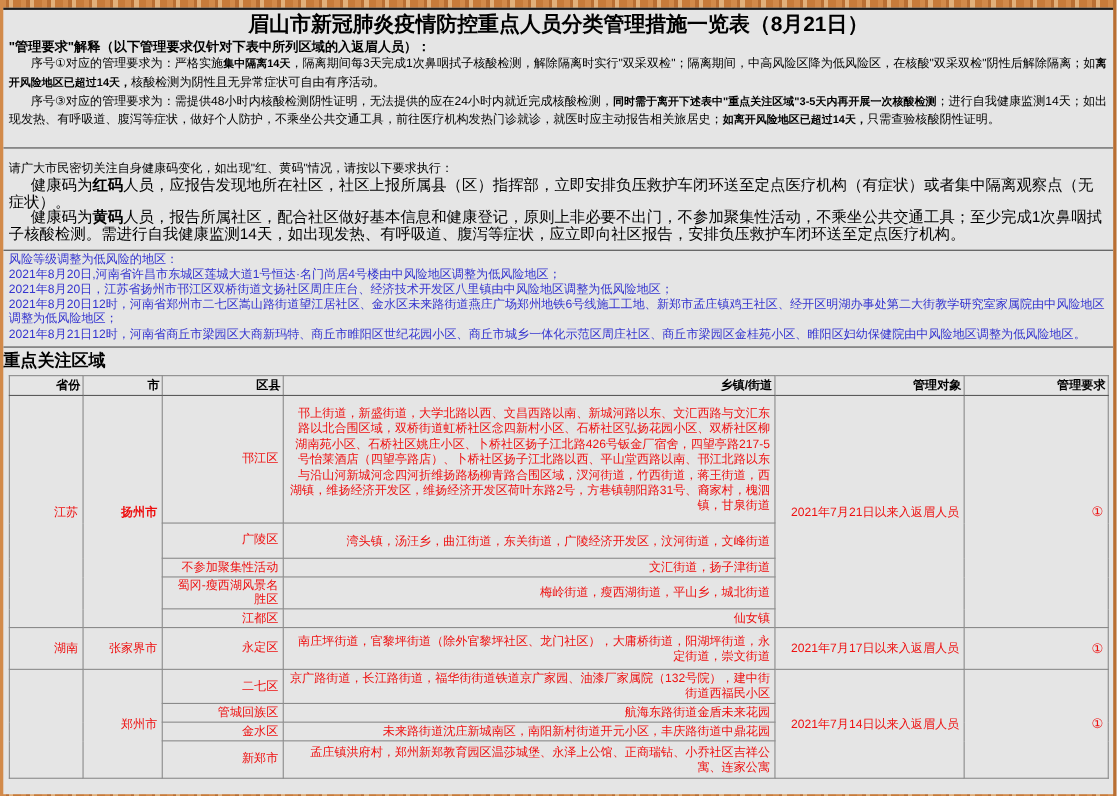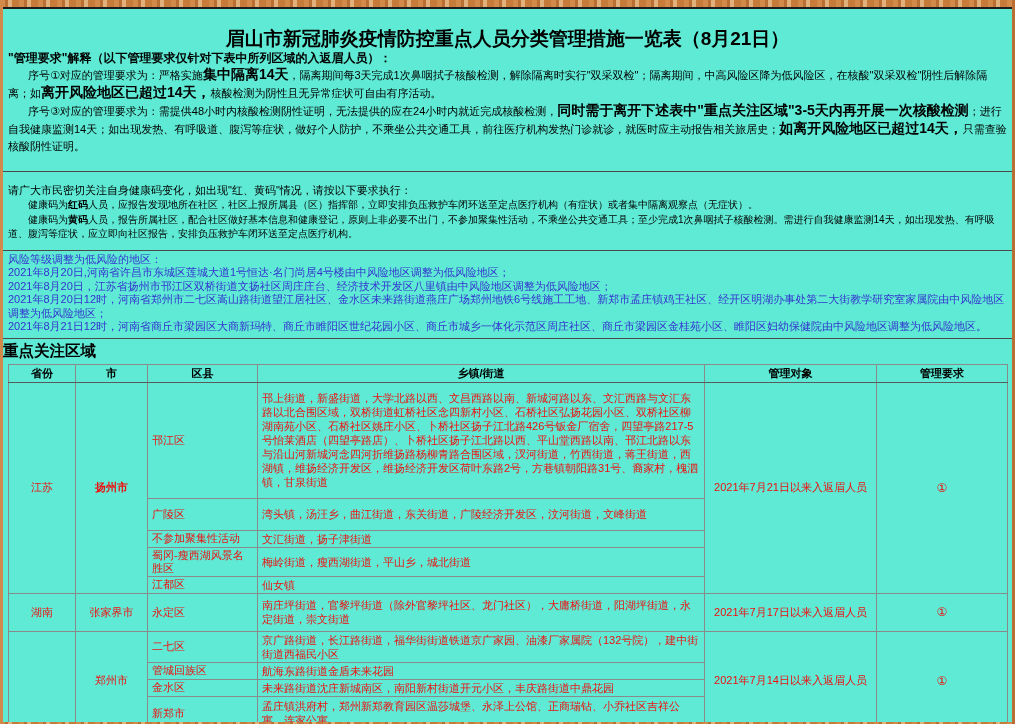--- a/index.html
+++ b/index.html
@@ -3,50 +3,50 @@
 <meta charset="utf-8">
 <style>
   html,body{margin:0;padding:0;}
   body{
     width:1015px;height:724px;overflow:hidden;position:relative;
     font-family:"Liberation Sans","DejaVu Sans",sans-serif;
     background:repeating-linear-gradient(90deg,#d28a4a 0 5px,#b96f33 5px 8px,#e2b07a 8px 12px,#c77b3a 12px 19px);
   }
   .page{
     position:absolute;left:3px;top:7px;width:1009px;bottom:2px;
-    background:#5eead4;border-top:2px solid #1c1c1c;
-    padding:16px 5px;box-sizing:border-box;overflow:hidden;color:#000;
+    background:#e5e5e5;border-top:2px solid #1c1c1c;
+    padding:0 5px;box-sizing:border-box;overflow:hidden;color:#000;
   }
   .doc-title{
     text-align:center;font-size:19px;font-weight:700;line-height:22px;
     padding:3px 0 1px 0;color:#000;
   }
   .explain-heading{font-size:12px;font-weight:700;line-height:15px;}
   .para{font-size:11px;line-height:17px;text-indent:20px;color:#000;}
-  .b1{font-weight:700;font-size:14px;}
+  .b1{font-weight:700;font-size:10px;}
   .b2{font-weight:700;}
   .sep1{border:none;border-top:1px solid #4a4a4a;margin:16px -5px 11px -5px;}
   .health-intro{font-size:11px;line-height:15px;}
-  .health-item{font-size:10px;line-height:14.5px;text-indent:20px;}
+  .health-item{font-size:14px;line-height:14.5px;text-indent:20px;}
   .risk{
     border-top:1px solid #4a4a4a;margin:8px -5px 0 -5px;padding:2px 5px 1px 5px;
     color:#3434cf;font-size:11px;line-height:13.5px;
   }
   .risk div{margin:0;}
   .focus-title{
     border-top:1px solid #4a4a4a;margin:3px -5px 0 -5px;padding:2px 0 2px 0;
     font-size:15.5px;font-weight:700;color:#000;
   }
   table.focus{
     border-collapse:collapse;table-layout:fixed;width:999px;
     font-size:11px;color:#ee1111;
   }
   table.focus td,table.focus th{
     border:1px solid #8a8a8a;vertical-align:middle;
-    padding:1px 4px;box-sizing:border-box;overflow:hidden;
+    padding:1px 4px;box-sizing:border-box;overflow:hidden;text-align:right;
   }
   table.focus th{
     color:#000;font-weight:700;font-size:11px;padding:1px 2px;
     border-bottom:1px solid #5a5a5a;
   }
   td.c-center{text-align:center;margin-left:36px;}
   td.streets{text-align:left;line-height:14px;}
   td.district{text-align:left;line-height:13px;padding-left:5px;}
   td.city-bold{font-weight:700;}
   .rh-hd{height:17px;}

